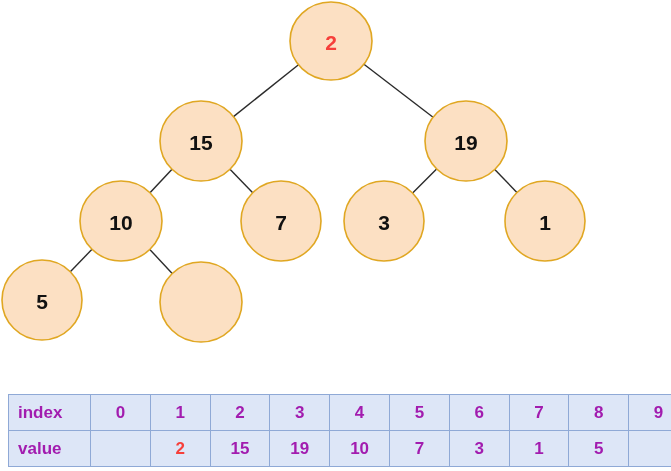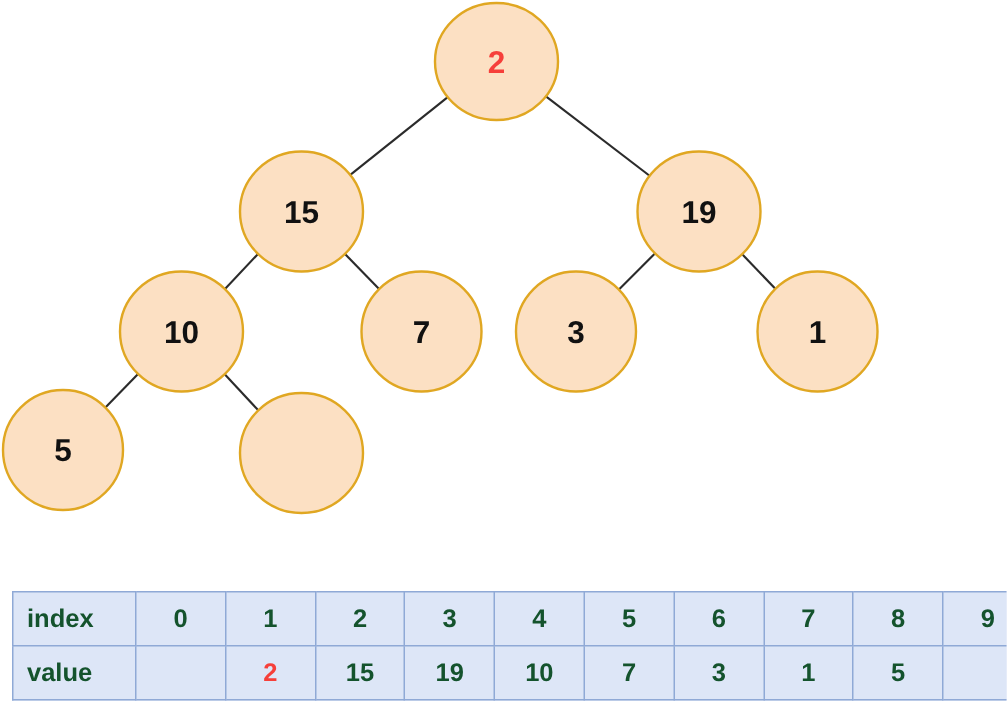--- a/index.html
+++ b/index.html
@@ -74,21 +74,21 @@
 
   table.array-table td {
     border: 1px solid #8fa9d6;
     background: #dde6f7;
     height: 35px;
     text-align: center;
     vertical-align: middle;
     font-family: "Liberation Sans", sans-serif;
     font-size: 17px;
     font-weight: bold;
-    color: #14532d;
+    color: #a21caf;
     padding: 0;
   }
 
   table.array-table td.row-head {
     width: 72px;
     text-align: left;
     padding-left: 9px;
   }
 
   table.array-table td.cell {

